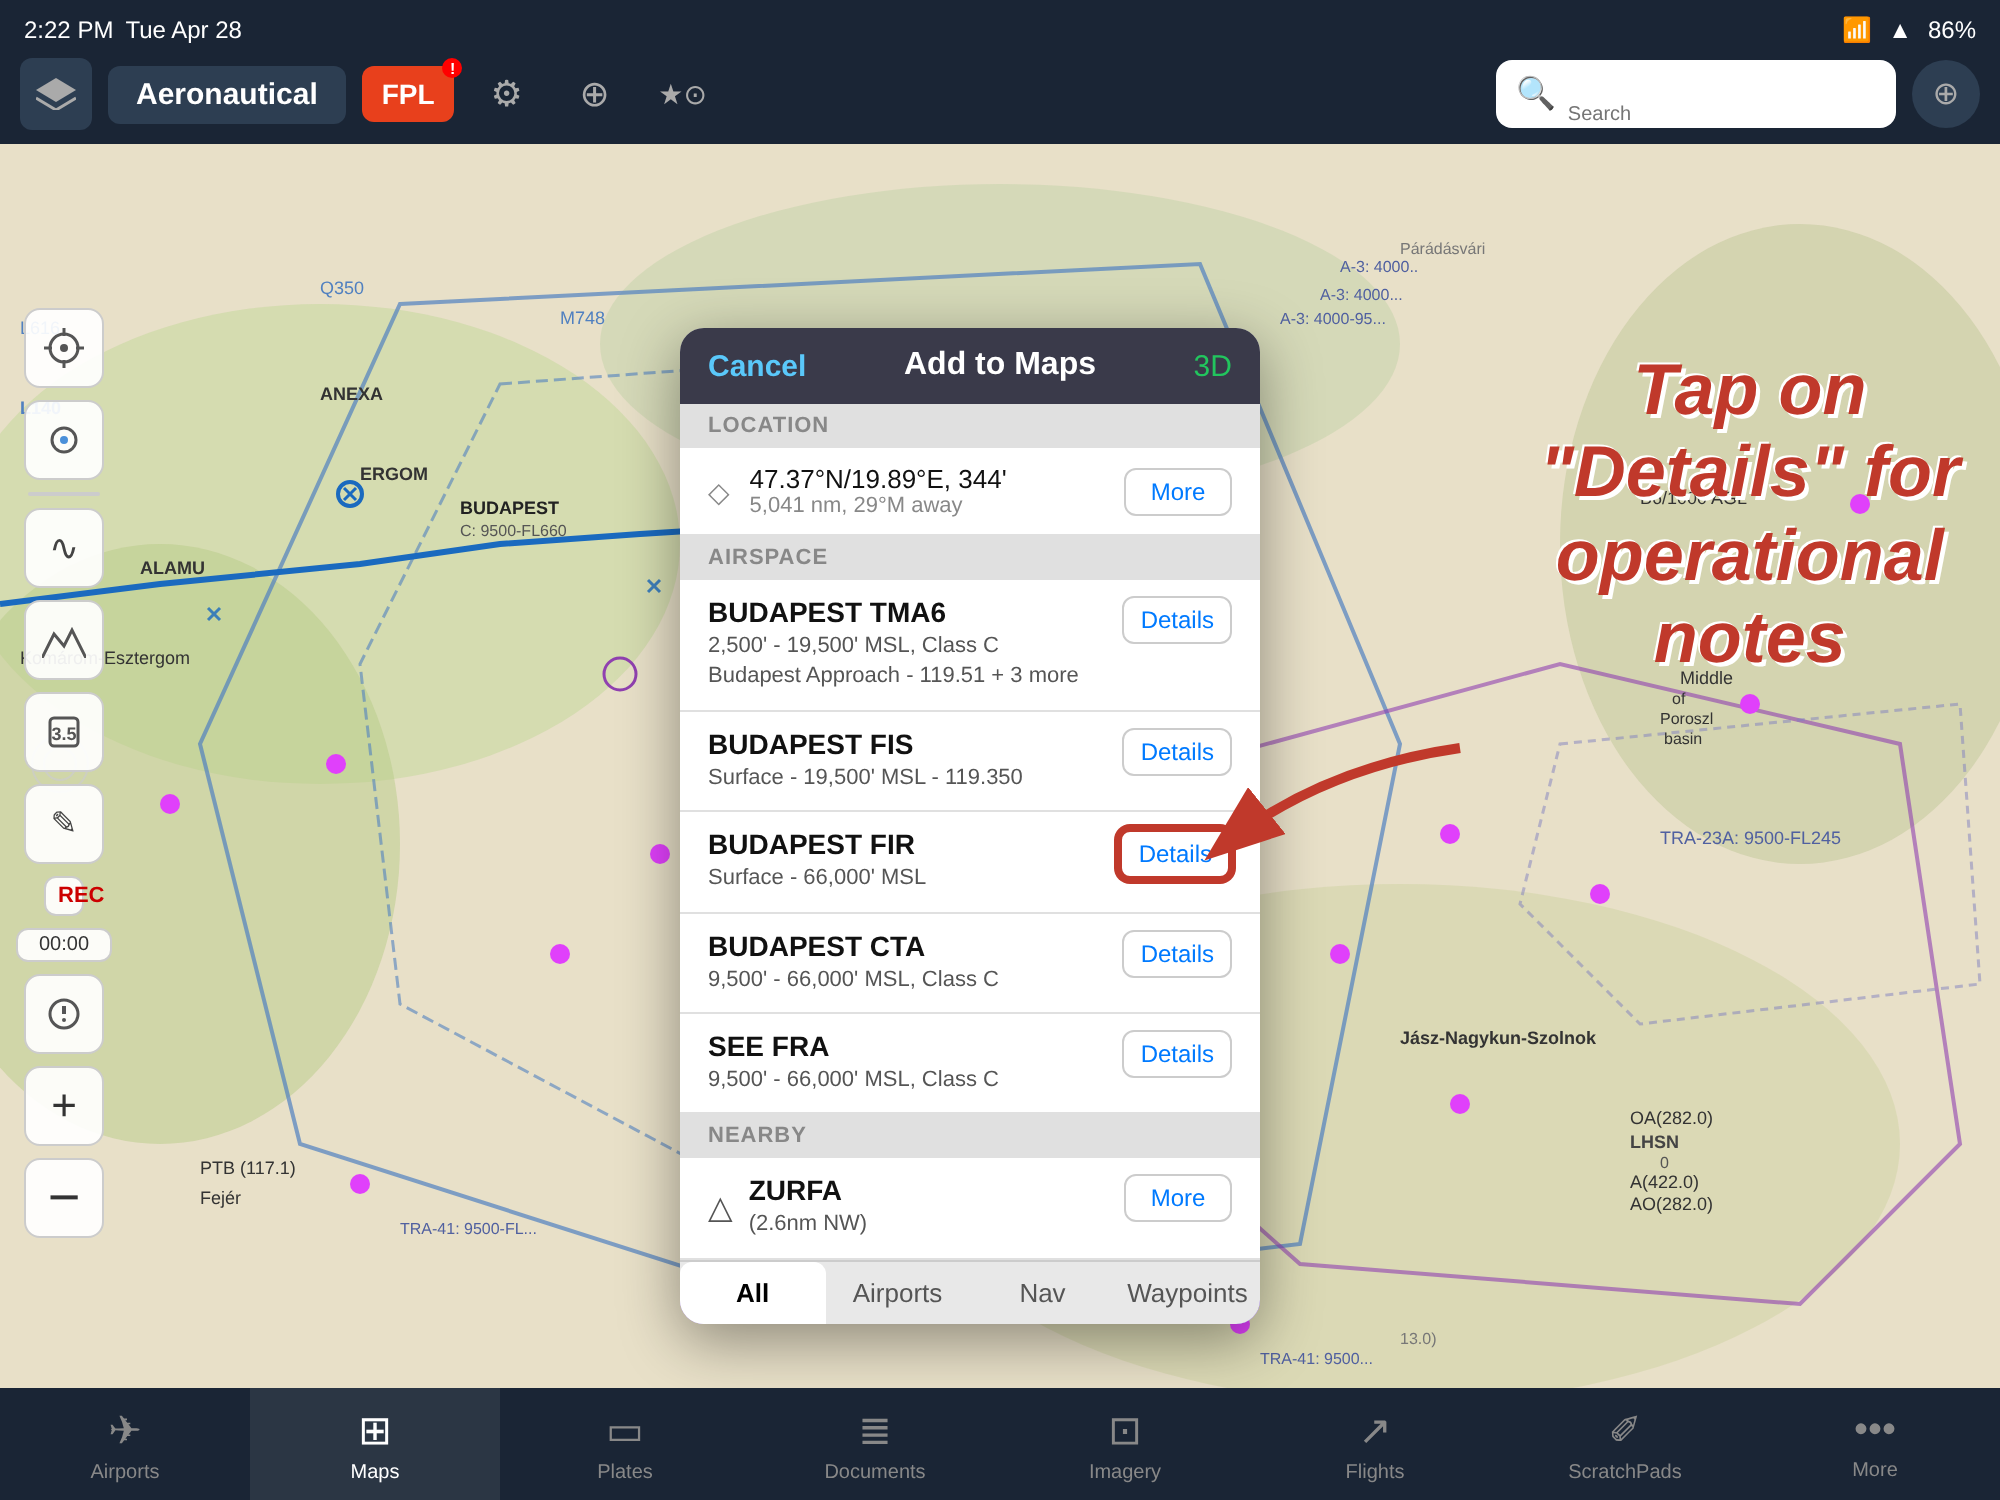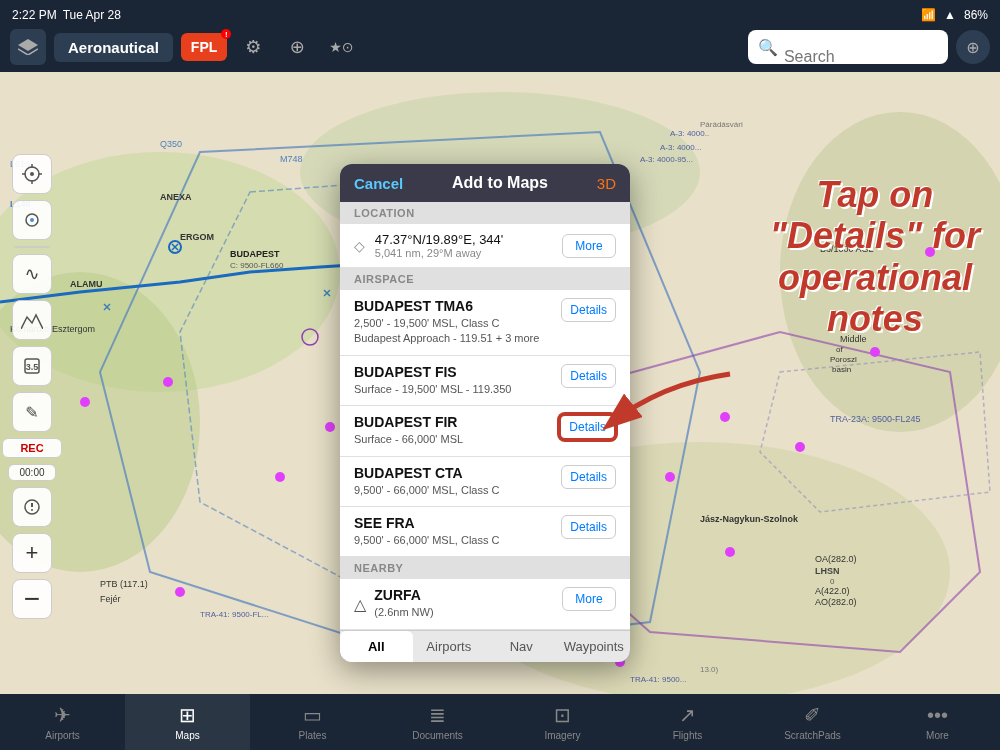--- a/index.html
+++ b/index.html
@@ -32,21 +32,21 @@
     .fpl-badge {
       position: absolute; top: -4px; right: -4px; background: red; width: 10px; height: 10px; border-radius: 50%; font-size: 8px; display: flex; align-items: center; justify-content: center;
     }
     .nav-icon-btn {
       width: 36px; height: 36px; background: transparent; border: none; cursor: pointer; color: #aaa; font-size: 18px; display: flex; align-items: center; justify-content: center;
     }
     .nav-spacer { flex: 1; }
     .search-box {
       background: #fff; border-radius: 8px; display: flex; align-items: center; padding: 0 10px; height: 34px; gap: 6px; width: 200px;
     }
-    .search-box input { border: none; outline: none; font-size: 16px; color: #b91c1c; background: transparent; width: 100%; margin-top: 20px; }
+    .search-box input { border: none; outline: none; font-size: 10px; color: #b91c1c; background: transparent; width: 100%; margin-top: 20px; }
     .search-globe-btn {
       width: 34px; height: 34px; background: #2d3e52; border-radius: 50%; border: none; cursor: pointer; color: #aaa; font-size: 16px; display: flex; align-items: center; justify-content: center;
     }
 
     
     .map-area {
       position: absolute; top: 72px; left: 0; right: 0; bottom: 56px; overflow: hidden; background: #e8e0c8;
     }
 
     
@@ -82,21 +82,21 @@
       position: absolute; left: 340px; top: 20px; width: 290px; background: #f0f0f0;
       border-radius: 12px; box-shadow: 0 8px 30px rgba(0,0,0,0.4); pointer-events: all; overflow: hidden;
     }
     .modal-header {
       background: #3a3a4a; display: flex; align-items: center; justify-content: space-between; padding: 10px 14px;
     }
     .modal-cancel {
       color: #5ac8fa; font-size: 15px; cursor: pointer; background: none; border: none; font-weight: bold;
     }
     .modal-title { color: #fff; font-size: 16px; font-weight: 600; }
-    .modal-3d { color: #f97316; font-size: 15px; cursor: pointer; background: none; border: none; }
+    .modal-3d { color: #22c55e; font-size: 15px; cursor: pointer; background: none; border: none; }
 
     .modal-body { background: #6d28d9; }
     .section-header {
       background: #e0e0e0; padding: 5px 14px; font-size: 11px; font-weight: 600; color: #888; letter-spacing: 0.5px; text-transform: uppercase;
     }
     .list-item {
       background: #fff; border-bottom: 1px solid #e0e0e0; padding: 8px 14px; display: flex; align-items: flex-start; justify-content: space-between; gap: 8px;
     }
     .list-item-content { flex: 1; }
     .list-item-title { font-size: 14px; font-weight: 700; color: #111; margin-bottom: 2px; }
@@ -129,21 +129,21 @@
 
     
     .annotation {
       position: absolute; top: 30px; right: 20px; color: #c0392b; font-size: 36px; font-weight: 900;
       font-style: italic; text-shadow: 2px 2px 0 #fff, -1px -1px 0 #fff; line-height: 1.15; pointer-events: none; z-index: 300;
       text-align: center;
     }
 
     
     .rec-btn {
-      background: rgba(255,255,255,0.92); border: 1px solid #ccc; border-radius: 6px; padding: 3px 6px; font-size: 11px; font-weight: 700; color: #c00; cursor: pointer; text-align: center; width: 60px;
+      background: rgba(255,255,255,0.92); border: 1px solid #ccc; border-radius: 6px; padding: 3px 6px; font-size: 11px; font-weight: 700; color: #c00; cursor: pointer; text-align: center; width: 20px;
     }
     .timer-btn {
       background: rgba(255,255,255,0.92); border: 1px solid #ccc; border-radius: 6px; padding: 2px 4px; font-size: 10px; color: #333; text-align: center; width: 48px;
     }
   </style>
 </head>
 <body>
 
 <div class="status-bar">
   <div class="status-left">

